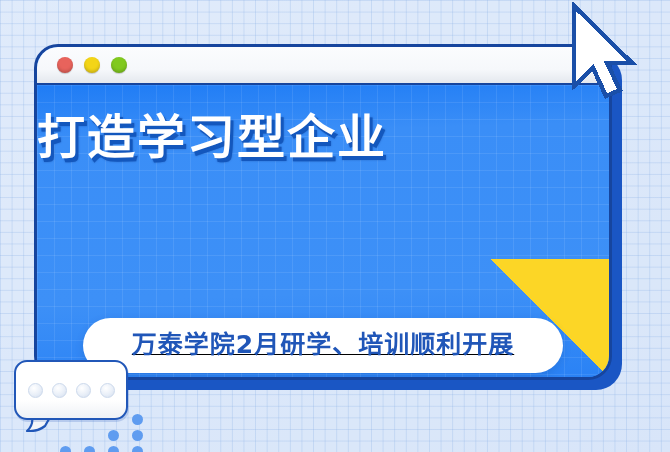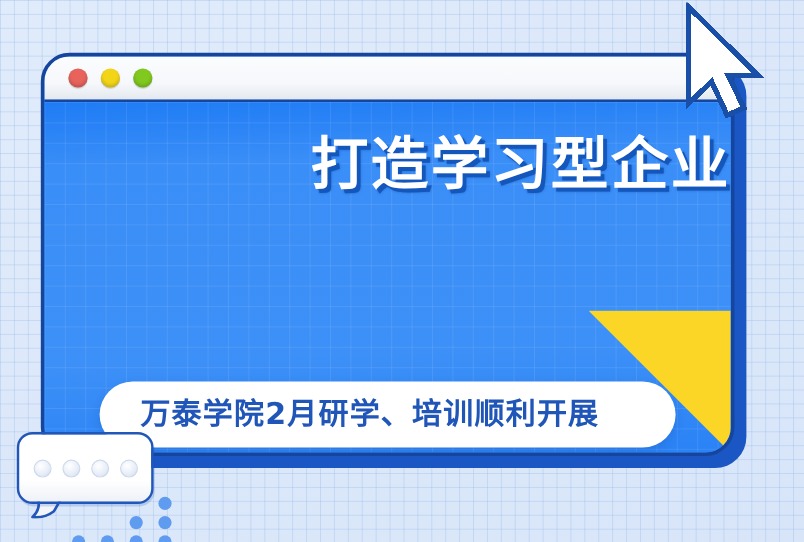--- a/index.html
+++ b/index.html
@@ -113,21 +113,21 @@
     height: 118px;
     background: linear-gradient(to bottom left, #fcd626 0%, #fcd626 50%, transparent 50.4%);
     pointer-events: none;
   }
 
   
   .headline {
     position: absolute;
     left: 0; right: 0;
     top: 22px;
-    text-align: right;
+    text-align: left;
     z-index: 3;
   }
   .headline .line {
     display: block;
     font-family: "DejaVu Sans", "Liberation Sans", sans-serif;
     font-weight: 700;
     font-size: 48px;
     line-height: 1.28;
     color: #ffffff;
     letter-spacing: 2px;
@@ -141,21 +141,23 @@
   .subtitle-pill {
     position: absolute;
     left: 50%;
     transform: translateX(-50%);
     top: 233px;
     min-width: 480px;
     padding: 13px 34px;
     background: #ffffff;
     border-radius: 40px;
     box-shadow: 0 3px 8px rgba(10,50,120,.16);
+    text-align: center;
     z-index: 4;
+    text-decoration: underline;
   }
   .subtitle-pill .txt {
     font-family: "DejaVu Sans", "Liberation Sans", sans-serif;
     font-weight: 700;
     font-size: 25px;
     line-height: 1.15;
     color: #2056b8;
     letter-spacing: 1px;
     white-space: nowrap;
   }

